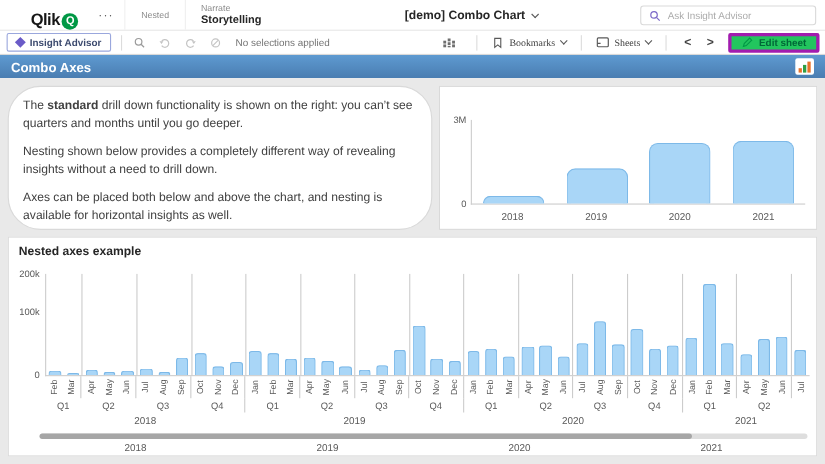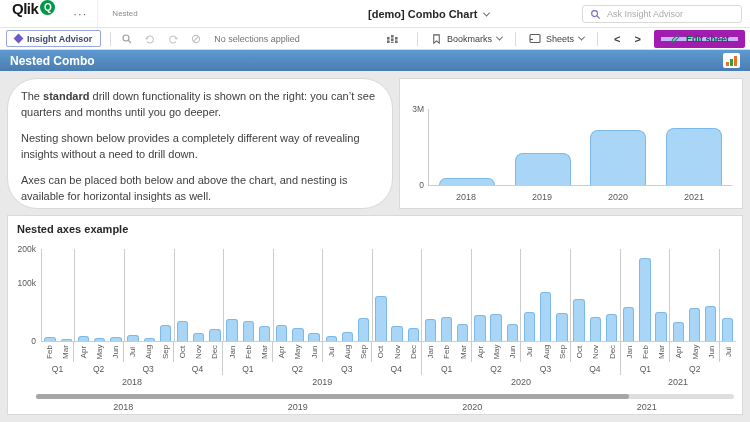--- a/index.html
+++ b/index.html
@@ -2,21 +2,21 @@
 <html><head>
 <meta charset="utf-8">
 <style>
   * { box-sizing: border-box; margin: 0; padding: 0; }
   html,body { width:750px; height:422px; overflow:hidden; }
   body { font-family:"Liberation Sans", sans-serif; background:#fff; position:relative; color:#262626; }
 
   
   .topbar { position:absolute; left:0; top:0; width:750px; height:28px; background:#fff;
             border-bottom:1px solid #e3e3e3; display:flex; align-items:stretch; }
-  .logo-wrap { display:flex; align-items:flex-start; padding:0 8px 0 12px; }
+  .logo-wrap { display:flex; align-items:flex-end; padding:0 8px 0 28px; }
   .logo-text { font-size:15px; font-weight:bold; letter-spacing:-0.5px; color:#161616; }
   .logo-mark { width:15px; height:15px; background:#009845; color:#fff; border-radius:50%;
                font-size:10px; font-weight:bold; display:inline-flex; align-items:center;
                justify-content:center; margin-left:2px; }
   .more-btn { display:flex; align-items:center; padding:0 10px; color:#595959; font-size:11px; letter-spacing:1px; }
   .nav-item { display:flex; flex-direction:column; justify-content:center; padding:0 14px;
               position:relative; border-left:1px solid #efefef; }
   .nav-item .sect { font-size:8px; color:#8c8c8c; line-height:10px; }
   .nav-row { display:flex; align-items:center; gap:8px; }
   .nav-item .item { font-size:10px; font-weight:bold; color:#262626; line-height:12px; }
@@ -36,24 +36,24 @@
             border-bottom:1px solid #d9d9d9; display:flex; align-items:center;text-align:center; }
   .ia-btn { margin-left:6px; height:17px; border:1px solid #9aa7dd; border-radius:2px; display:flex;
             align-items:center; gap:5px; padding:0 8px; background:#fff; }
   .ia-label { font-size:9px; font-weight:bold; color:#3c4a6e; }
   .diamond { width:7px; height:7px; background:#6a5bc7; transform:rotate(45deg); }
   .v-div { width:1px; height:14px; background:#dcdcdc; margin:0 9px; }
   .tool-ic { display:flex; align-items:center; justify-content:center; width:14px; margin-right:9px; }
   .status-text { font-size:9px; color:#737373; margin-left:2px; }
   .sub-right { margin-left:auto; display:flex; align-items:center; }
   .tb-group { display:flex; align-items:center; gap:5px; padding:0 4px; }
-  .tb-label { font-size:9px; color:#404040; }
+  .tb-label { font-size:9px; color:#404040;font-family:Liberation Serif, serif; }
   .arrow-btn { font-size:11px; font-weight:bold; color:#404040; padding:0 7px; }
-  .edit-btn { border:7px solid #a21caf; border-radius:2px; height:18px; display:flex; align-items:center;
-              gap:5px; padding:0 9px; margin:0 5px 0 6px; background:#c4b5fd; }
+  .edit-btn { border:3px solid #a21caf; border-radius:2px; height:18px; display:flex; align-items:center;
+              gap:5px; padding:0 9px; margin:0 5px 0 6px; background:#22c55e; }
   .edit-label { font-size:9px; font-weight:bold; color:#006837; }
 
   
   .sheetbar { position:absolute; left:0; top:50px; width:750px; height:21px;
               background:linear-gradient(#5e9ad1,#4a7db1); display:flex; align-items:center; padding:0 10px; }
   .sheet-title { color:#fff; font-size:12px; font-weight:bold; }
   .mini-chart { margin-left:auto; width:17px; height:15px; background:#fff; border-radius:2px;
                 display:flex; align-items:flex-end; justify-content:center; gap:1.5px; padding:2px 3px; }
   .mini-chart i { display:block; width:3px; }
 
@@ -104,20 +104,24 @@
 
 <div class="topbar">
   <div class="logo-wrap">
     <span class="logo-text">Qlik</span>
     <span class="logo-mark">Q</span>
   </div>
   <div class="more-btn">···</div>
 
   <div class="nav-item">
     <span class="sect">Nested</span>
+  </div>
+  <div class="nav-item">
+    <span class="sect">Narrate</span>
+    <span class="item">Storytelling</span>
   </div>
 
   <div class="app-title">
     <span>[demo] Combo Chart</span>
     <i class="chev"></i>
   </div>
 
   <div class="search-box">
     <span>
       <svg width="11" height="11" viewBox="0 0 12 12">
@@ -203,21 +207,21 @@
         <svg width="11" height="11" viewBox="0 0 12 12">
             <path d="M2 10l.8-2.8 5.4-5.4 2 2-5.4 5.4z" fill="none" stroke="#009845" stroke-width="1.1"></path>
           </svg>
       </span>
       <span class="edit-label">Edit sheet</span>
     </div>
   </div>
 </div>
 
 <div class="sheetbar">
-  <span class="sheet-title">Nested Combo</span>
+  <span class="sheet-title">Combo Axes</span>
   <span class="mini-chart">
     <i style="height:4px;background:#e8722a;"></i>
     <i style="height:7px;background:#2f9e44;"></i>
     <i style="height:10px;background:#e8722a;"></i>
   </span>
 </div>
 
 <div class="content">
 
   <div class="card text-card">

